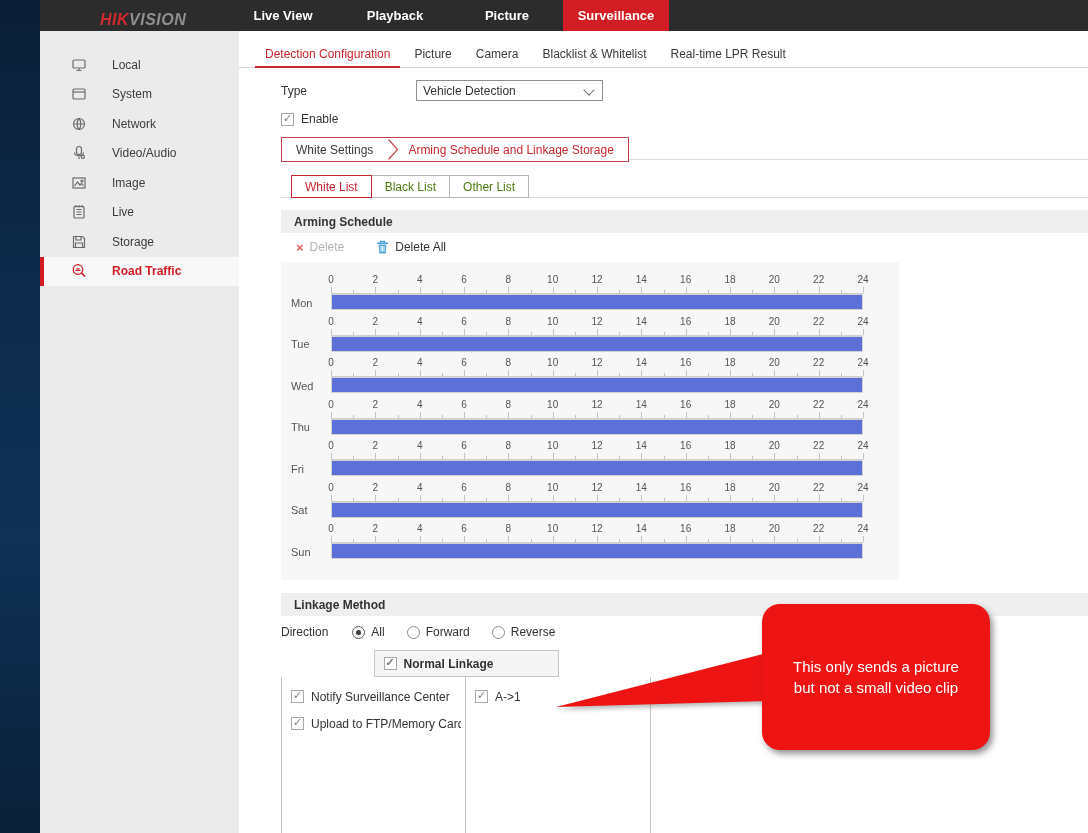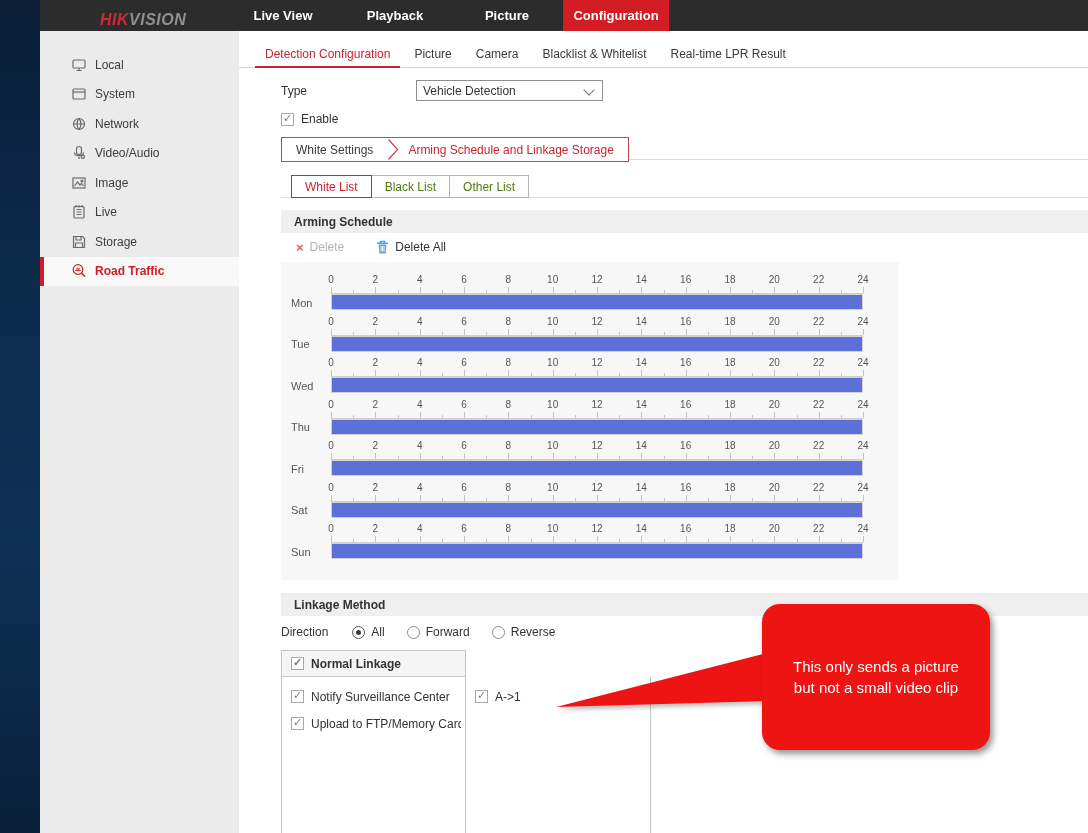--- a/index.html
+++ b/index.html
@@ -17,21 +17,21 @@
   .logo .hik{color:#cf2a2f;}
   .logo .vision{color:#8f8f8f;}
   .top-nav{position:absolute;left:187px;top:0;height:31px;display:flex;}
   .nav-item{width:112px;box-sizing:border-box;display:flex;align-items:center;justify-content:center;
     color:#fff;font-size:13px;font-weight:bold;cursor:pointer;}
   .nav-item.active{background:#d21d24;width:106px;}
 
   
   .sidebar{position:absolute;left:40px;top:31px;width:199px;bottom:0;background:#ebebeb;
     padding-top:19px;box-sizing:border-box;}
-  .side-item{height:29.5px;display:flex;align-items:center;padding-left:31px;gap:8px;
+  .side-item{height:29.5px;display:flex;align-items:center;padding-left:31px;gap:25px;
     font-size:12px;color:#3c3c3c;cursor:pointer;position:relative;}
   .side-item.active{background:#f8f8f8;color:#d21d24;font-weight:bold;}
   .side-item.active::before{content:"";position:absolute;left:0;top:0;width:4px;height:100%;background:#d21d24;}
   .side-icon{width:16px;height:16px;display:inline-block;}
   .side-icon svg{width:16px;height:16px;fill:none;stroke:#6b6b6b;stroke-width:1.2;}
   .side-item.active .side-icon svg{stroke:#d21d24;}
   .side-label{display:inline-block;}
 
   
   .main{position:absolute;left:239px;top:31px;right:0;bottom:0;background:#fff;}
@@ -97,21 +97,21 @@
   .direction-row{position:absolute;left:42px;top:591px;height:20px;display:flex;align-items:center;}
   .dir-label{margin-right:24px;}
   .radio-group{display:flex;align-items:center;gap:6px;margin-right:22px;cursor:pointer;}
   .radio{width:13px;height:13px;border:1px solid #8c8c8c;border-radius:50%;box-sizing:border-box;
     background:#fff;position:relative;}
   .radio.selected{border-color:#5a5a5a;}
   .radio.selected::after{content:"";position:absolute;left:3px;top:3px;width:5px;height:5px;
     border-radius:50%;background:#3c3c3c;}
 
   .linkage-table{position:absolute;left:42px;top:619px;bottom:0;width:370px;display:flex;
-    flex-direction:column;}
+    flex-direction:column;align-items:center;}
   .lt-header{display:flex;}
   .lt-cell{box-sizing:border-box;width:185px;border-right:1px solid #c6c6c6;}
   .lt-hcell{height:27px;display:flex;align-items:center;gap:7px;padding-left:9px;
     border-top:1px solid #c6c6c6;border-bottom:1px solid #c6c6c6;background:#f5f5f5;font-weight:bold;}
   .lt-hcell:first-child,.lt-bcell:first-child{border-left:1px solid #c6c6c6;}
   .lt-body{display:flex;flex:1;}
   .lt-bcell{padding-top:6px;}
   .lt-item{height:27px;display:flex;align-items:center;gap:7px;padding-left:9px;cursor:pointer;}
   .lt-itext{white-space:nowrap;overflow:hidden;max-width:150px;}
 
@@ -128,21 +128,21 @@
 
 <div class="topbar">
   <div class="logo">
     <span class="hik">HIK</span>
       <span class="vision">VISION</span>
   </div>
   <div class="top-nav">
       <div class="nav-item">Live View</div>
       <div class="nav-item">Playback</div>
       <div class="nav-item">Picture</div>
-      <div class="nav-item active">Configuration</div>
+      <div class="nav-item active">Surveillance</div>
     </div>
 </div>
 
 <div class="sidebar">
   <div>
       <div class="side-item">
         <span class="side-icon"><svg viewBox="0 0 16 16">
             <rect x="2" y="3" width="12" height="8" rx="1"></rect>
             <path d="M8 11v2M5.5 13.5h5"></path>
           </svg></span>

